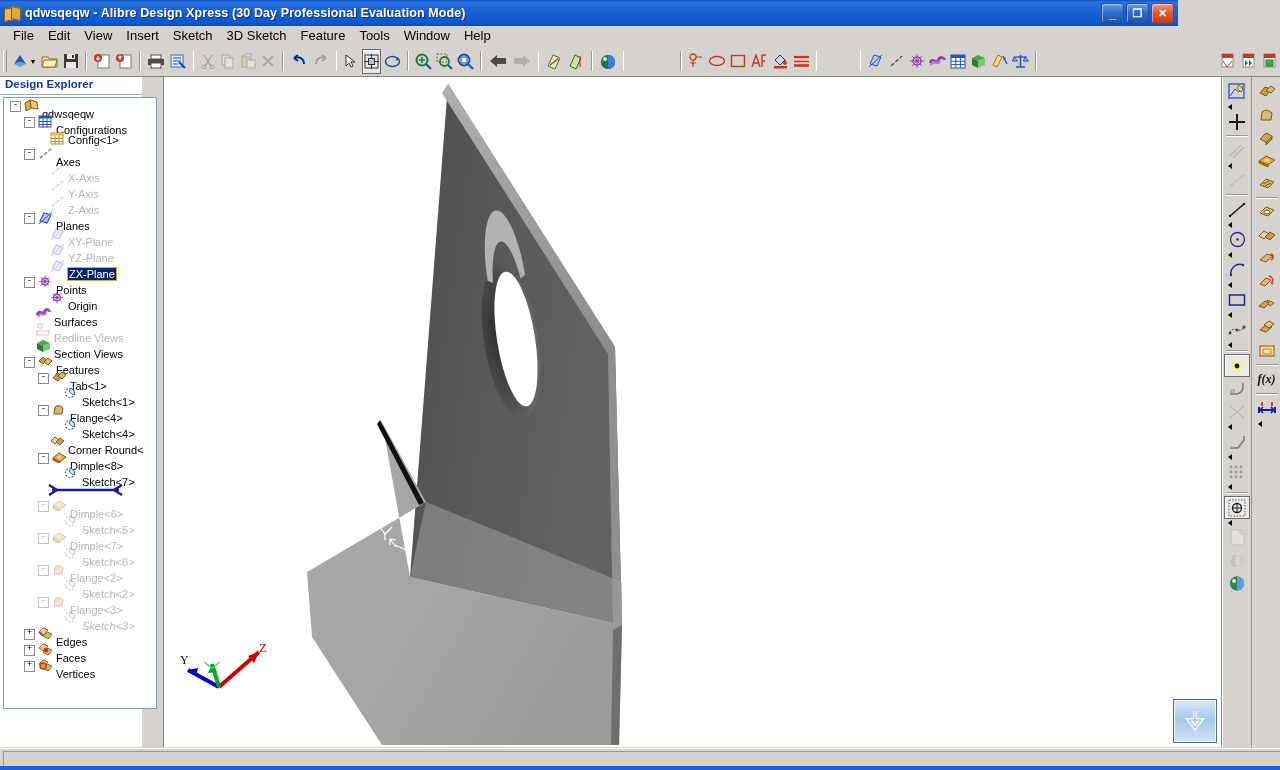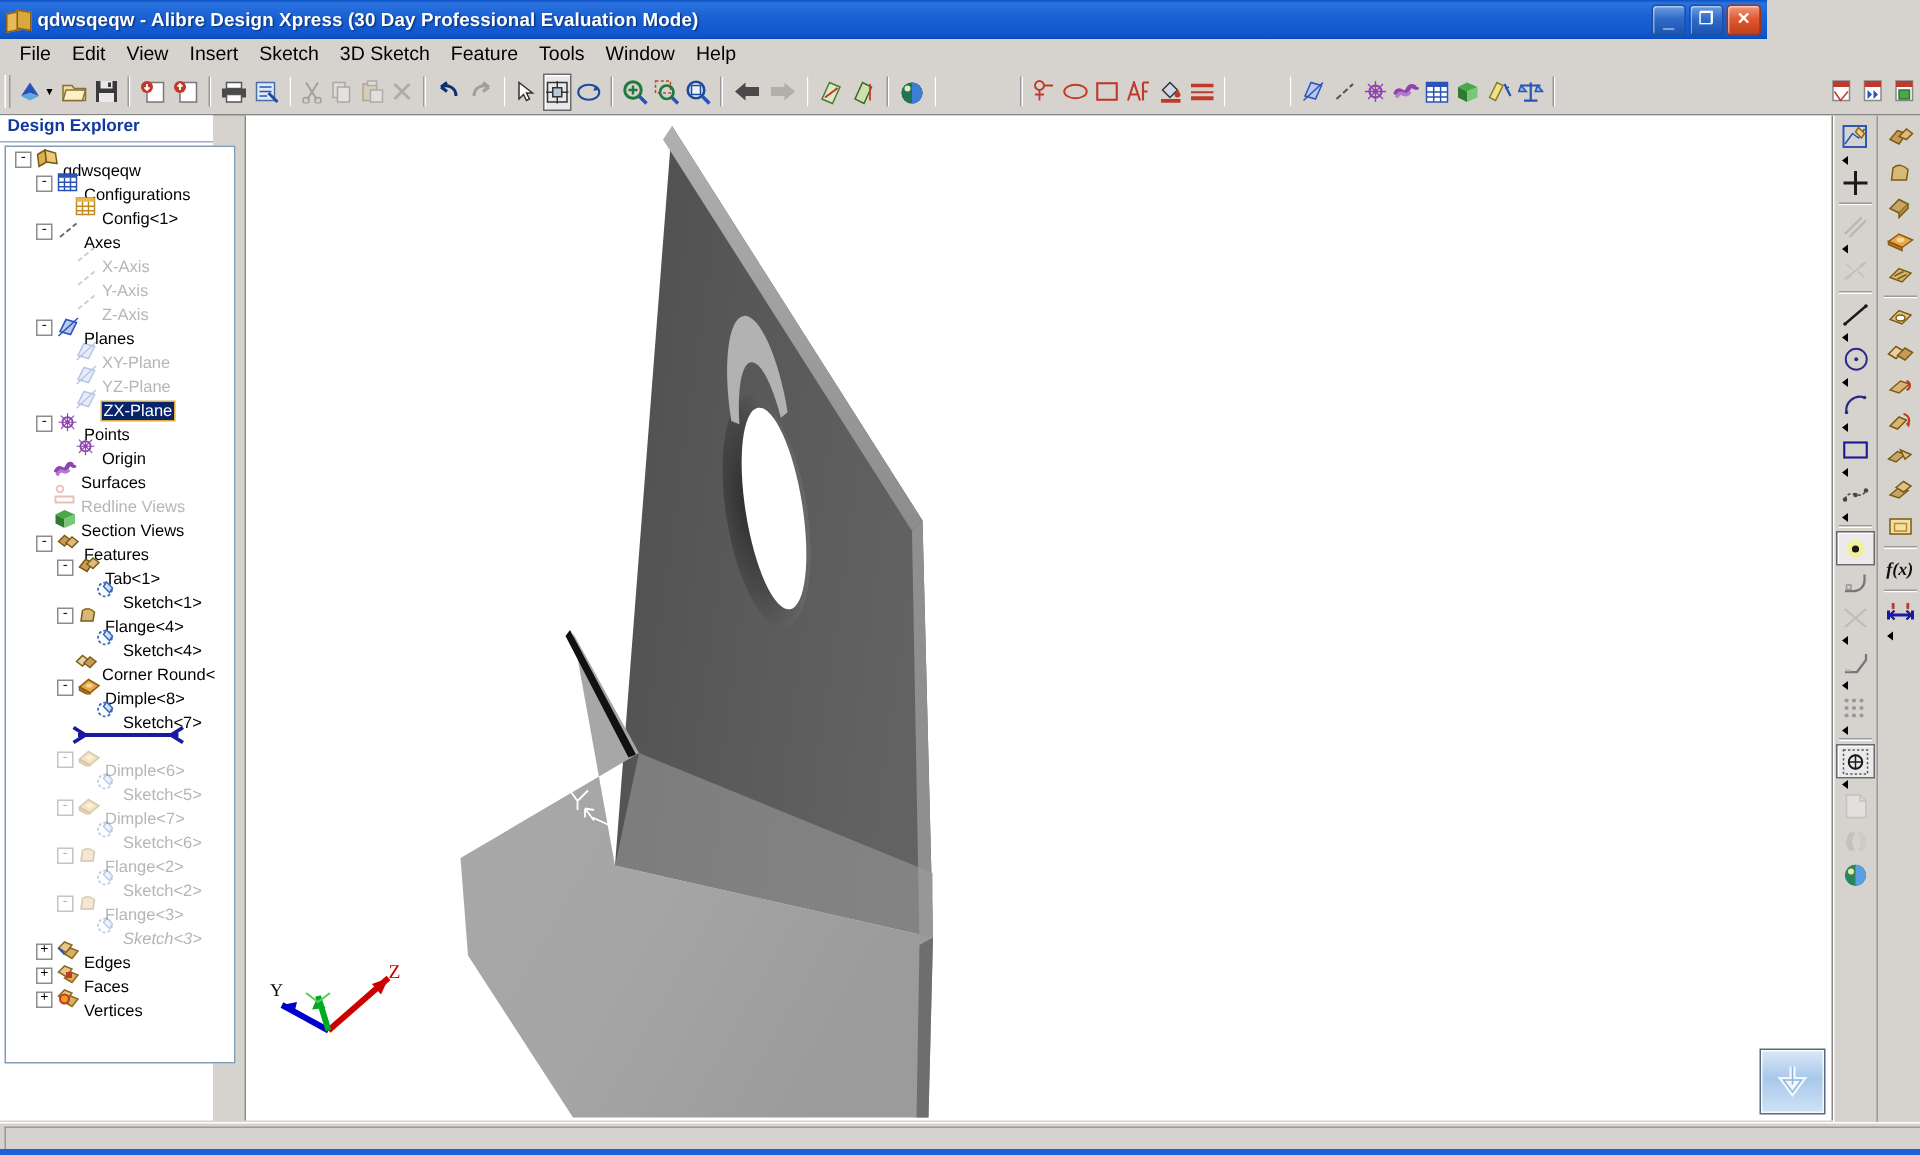--- a/index.html
+++ b/index.html
@@ -489,21 +489,21 @@
         </div>
         <div class="tnode" style="padding-left: 20px;">
           <span class="exp">-</span>
           <span class="ico"><svg width="14" height="13" viewBox="0 0 14 13" style="opacity:1">
               <rect x="1" y="1" width="12" height="11" fill="#fff" stroke="#2a53b8"></rect>
               <rect x="1" y="1" width="12" height="2.5" fill="#2a53b8"></rect>
               <path d="M5 3.5 v9 M9 3.5 v9 M1 6.5 h12 M1 9.5 h12" stroke="#2a53b8"></path>
             </svg></span>
           <span class="lbl">Configurations</span>
         </div>
-        <div class="tnode" style="padding-left: 34px;">
+        <div class="tnode" style="padding-left: 34px; align-items: flex-end;">
           <span class="nospace"></span>
           <span class="ico"><svg width="14" height="13" viewBox="0 0 14 13" style="opacity:1">
               <rect x="1" y="1" width="12" height="11" fill="#fff" stroke="#c08a20"></rect>
               <rect x="1" y="1" width="12" height="2.5" fill="#e8b94a"></rect>
               <path d="M5 3.5 v9 M9 3.5 v9 M1 6.5 h12 M1 9.5 h12" stroke="#c08a20"></path>
             </svg></span>
           <span class="lbl">Config&lt;1&gt;</span>
         </div>
         <div class="tnode" style="padding-left: 20px;">
           <span class="exp">-</span>

